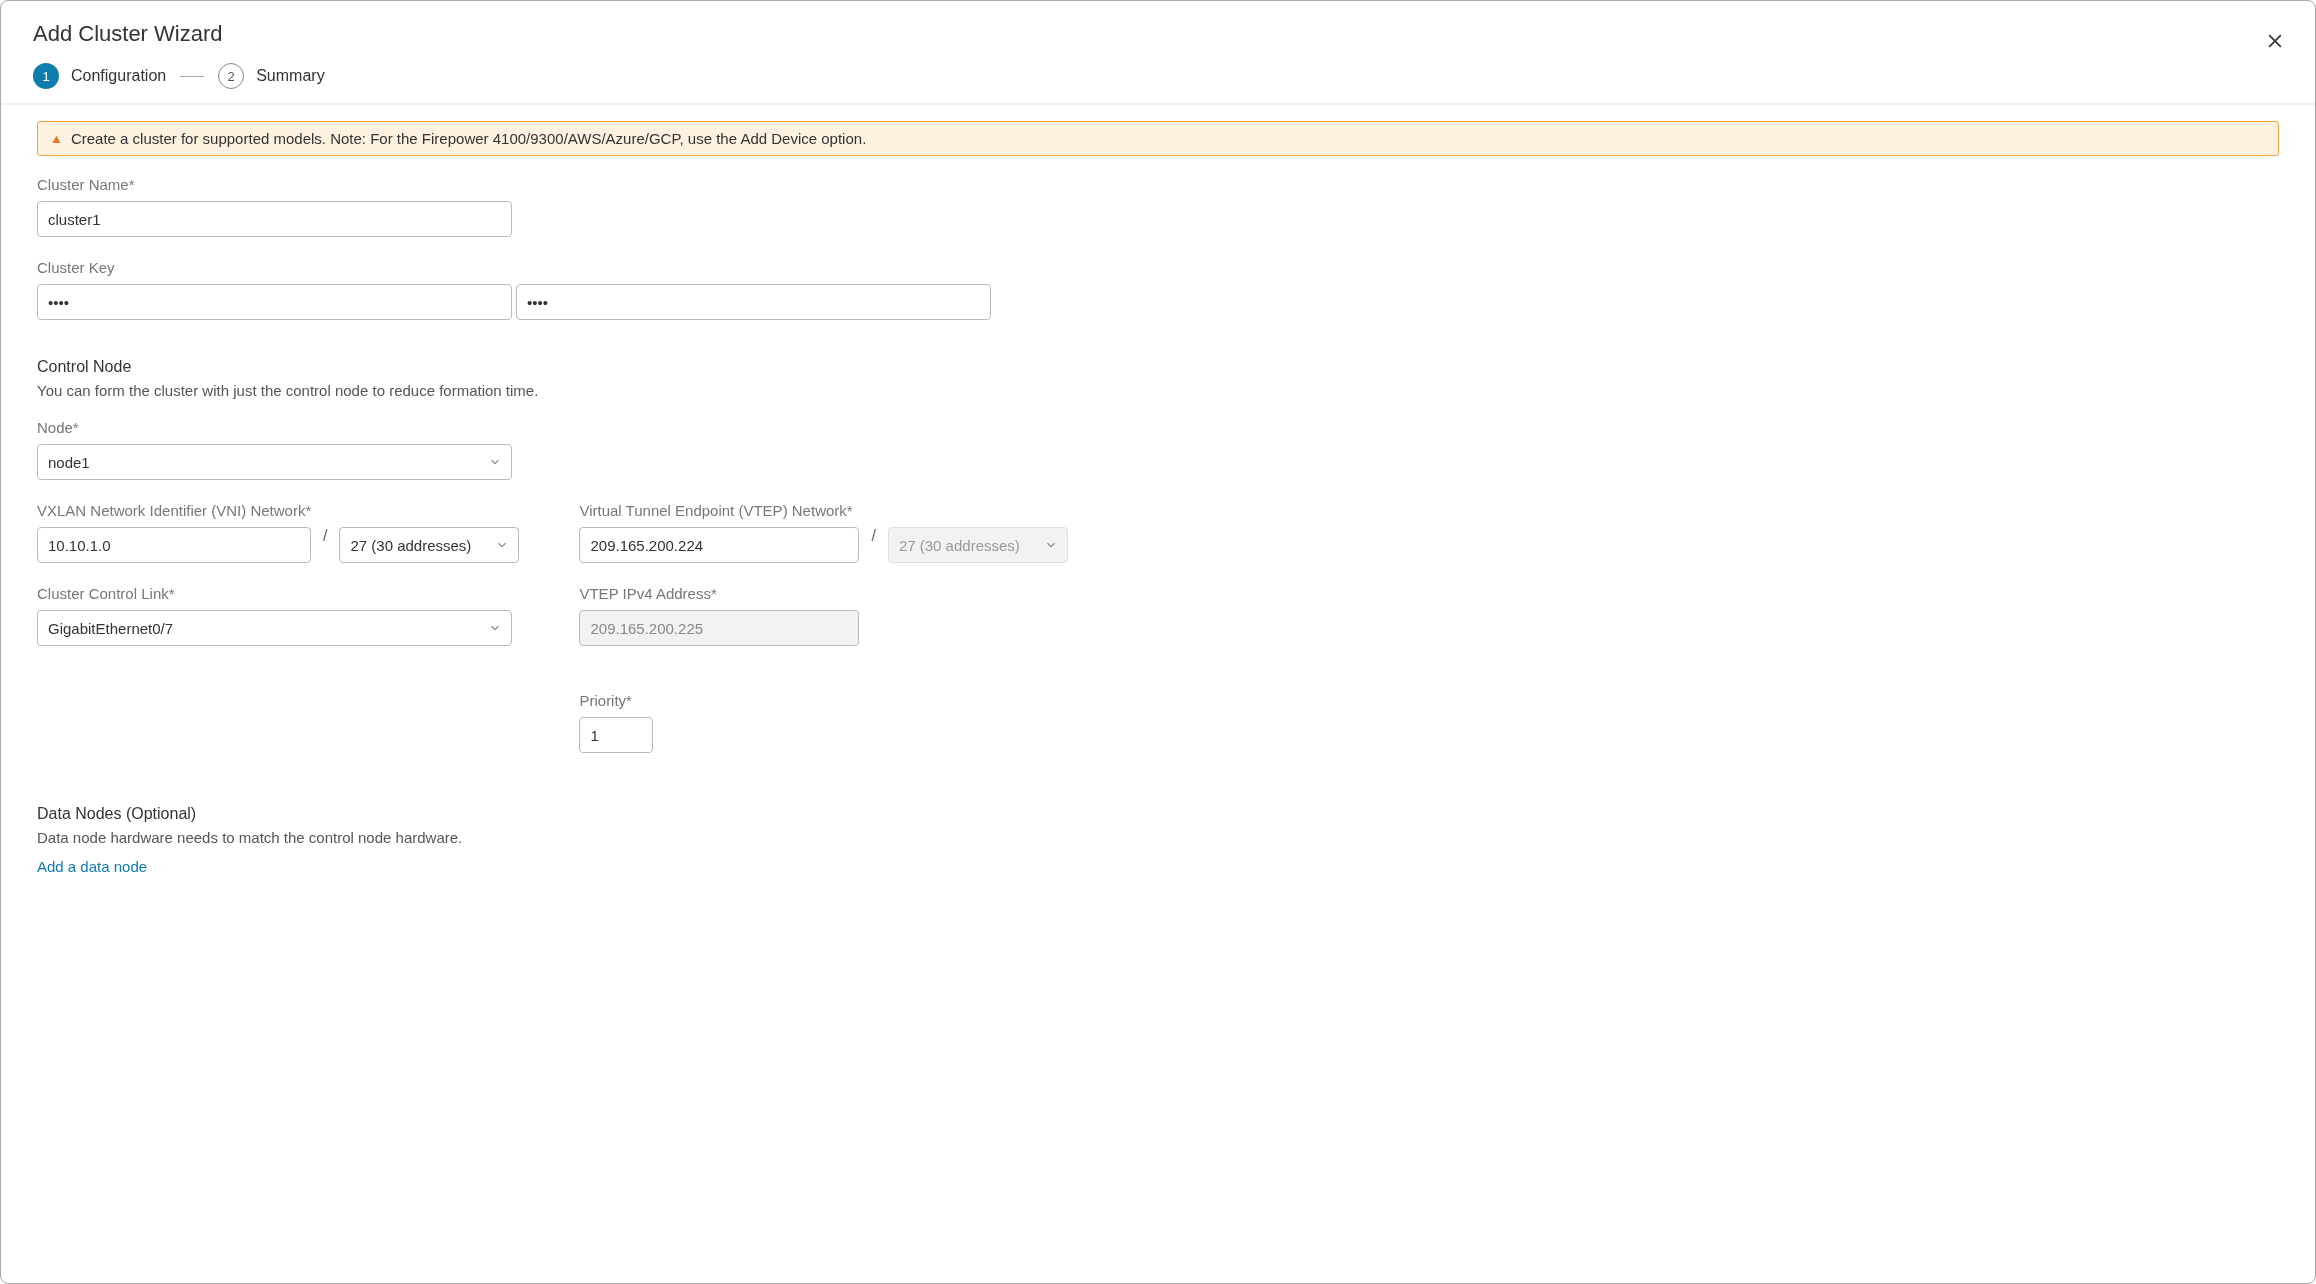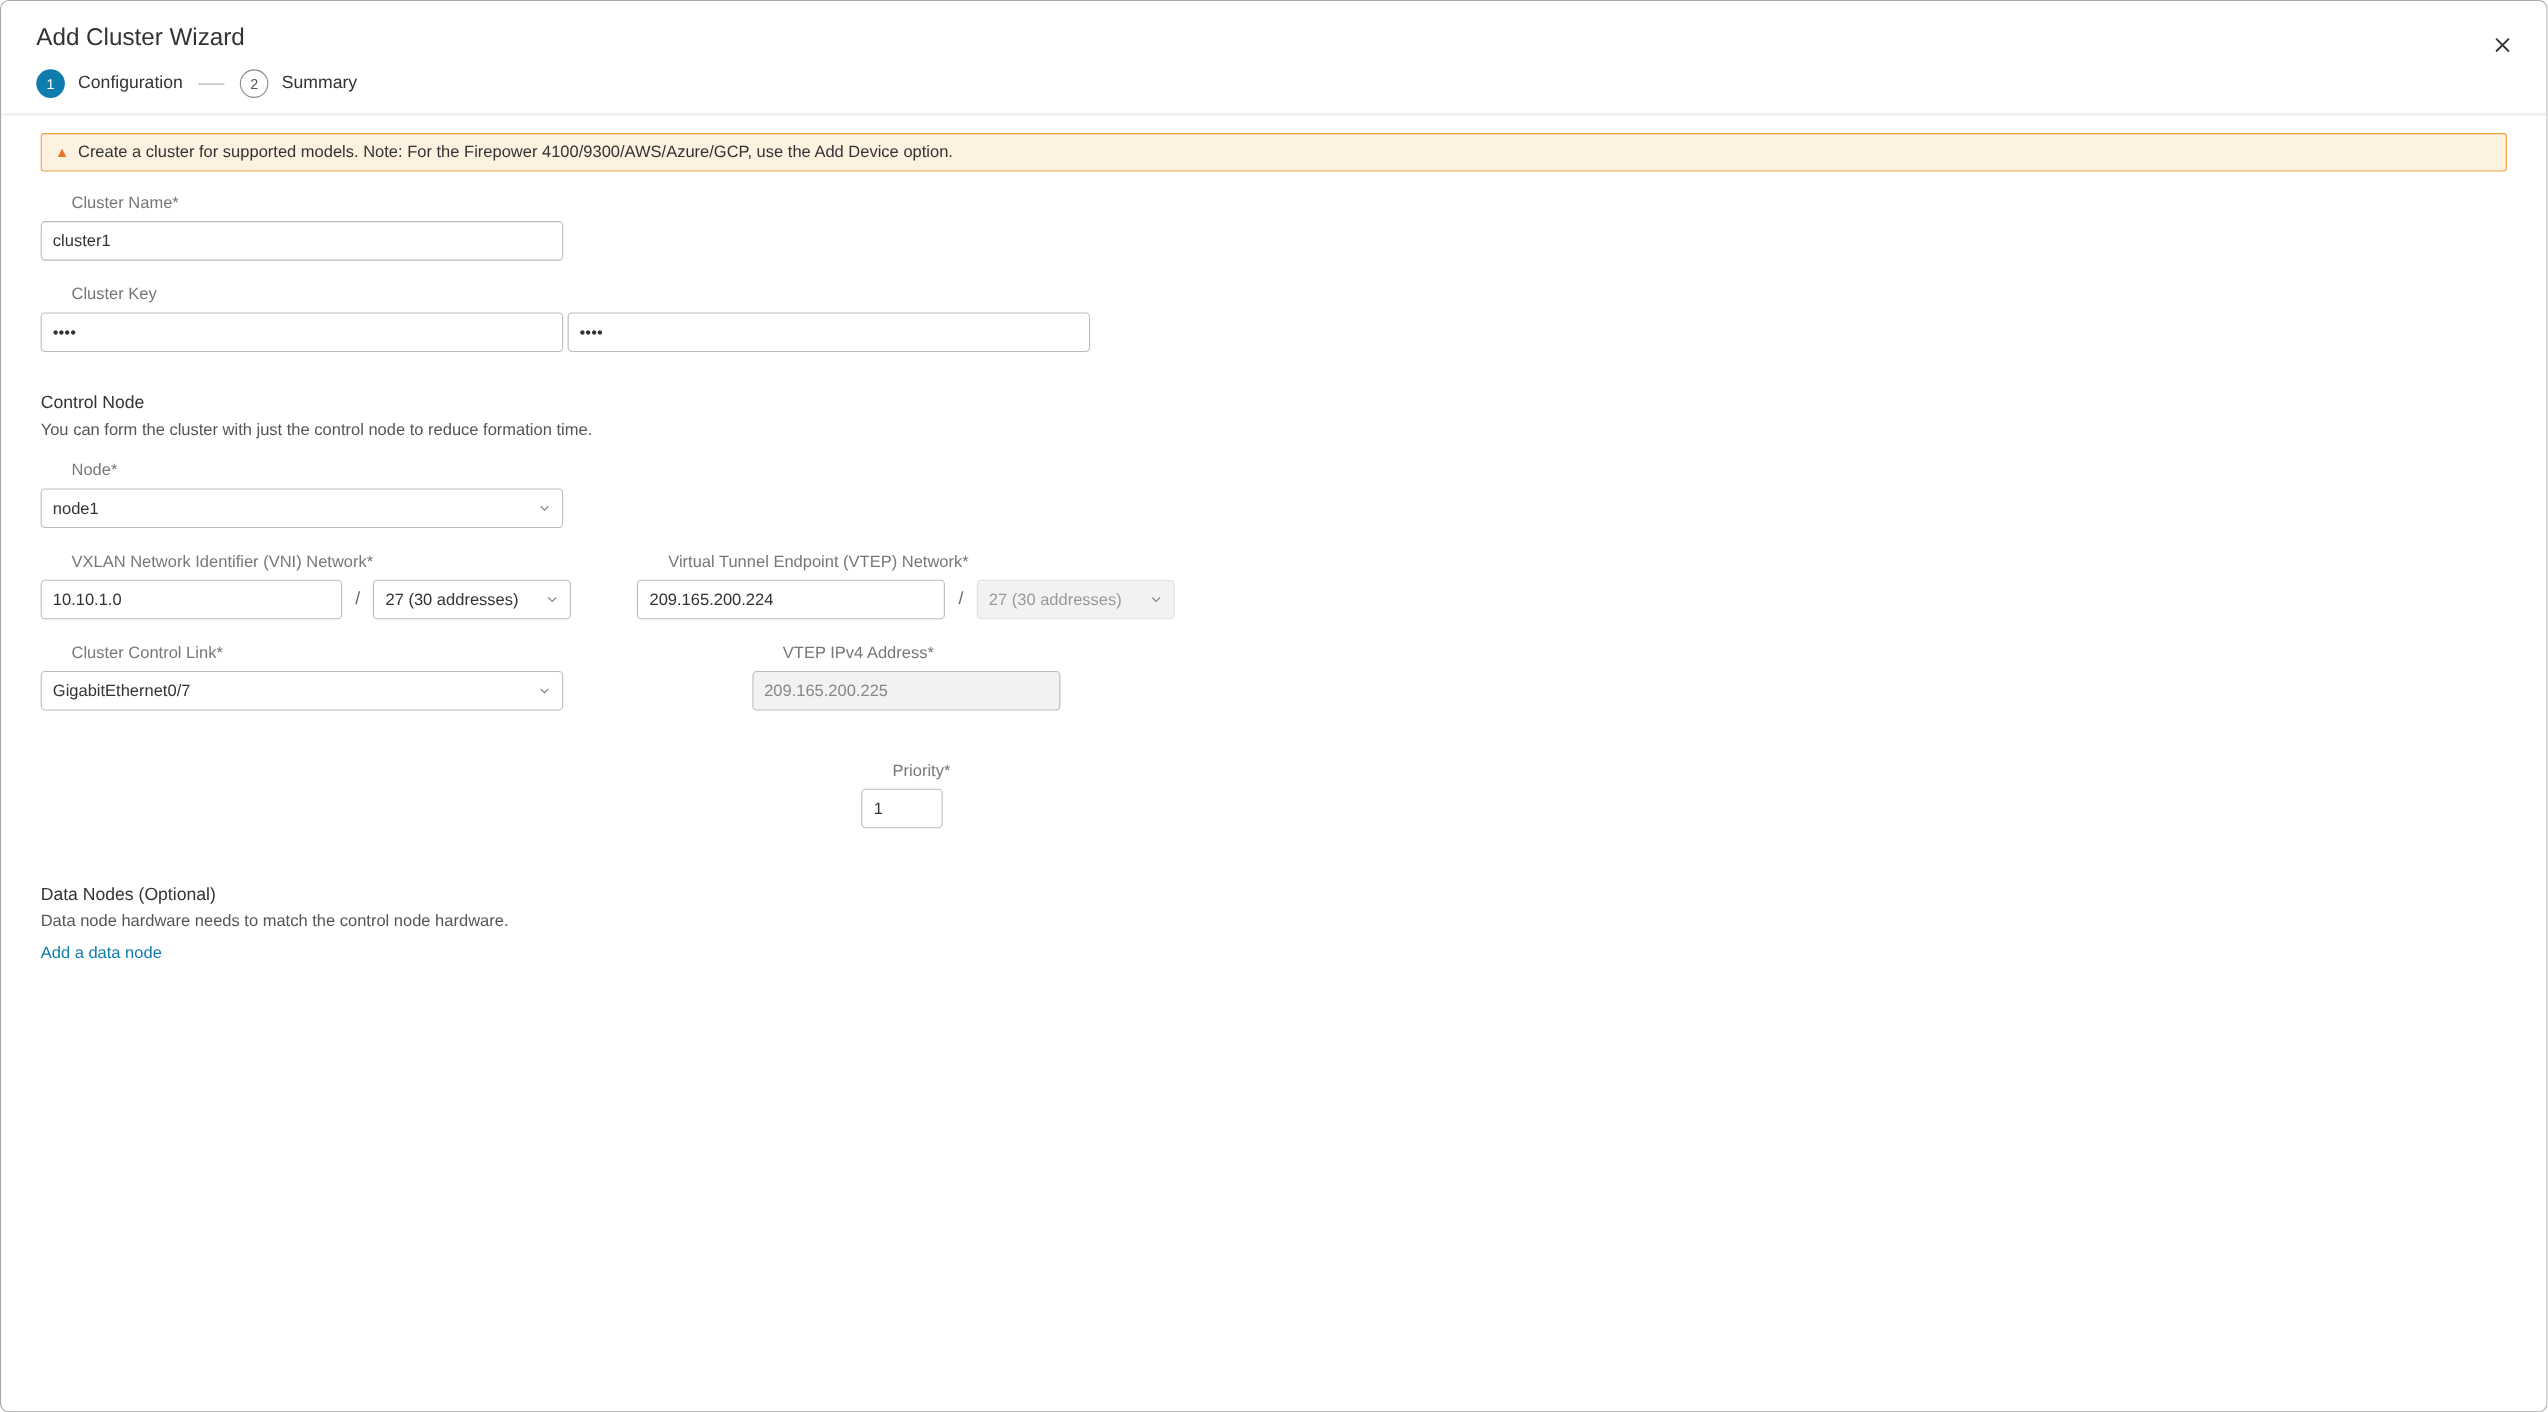--- a/index.html
+++ b/index.html
@@ -107,21 +107,20 @@
       color: #333;
     }
     .form-group {
       margin-bottom: 22px;
     }
     .label {
       display: block;
       font-size: 15px;
       color: #777;
       margin-bottom: 8px;
-      margin-left: 28px;
     }
     .text-input {
       width: 475px;
       height: 36px;
       padding: 0 10px;
       border: 1px solid #bbb;
       border-radius: 4px;
       font-size: 15px;
       color: #333;
       background: #fff;
@@ -173,21 +172,20 @@
       display: flex;
       gap: 60px;
       align-items: flex-start;
     }
     .col {
       display: flex;
       flex-direction: column;
     }
     .inline-group {
       display: flex;
-      align-items: center;
       gap: 12px;
     }
     .slash {
       font-size: 16px;
       color: #666;
     }
     .small-select {
       position: relative;
       width: 180px;
     }

